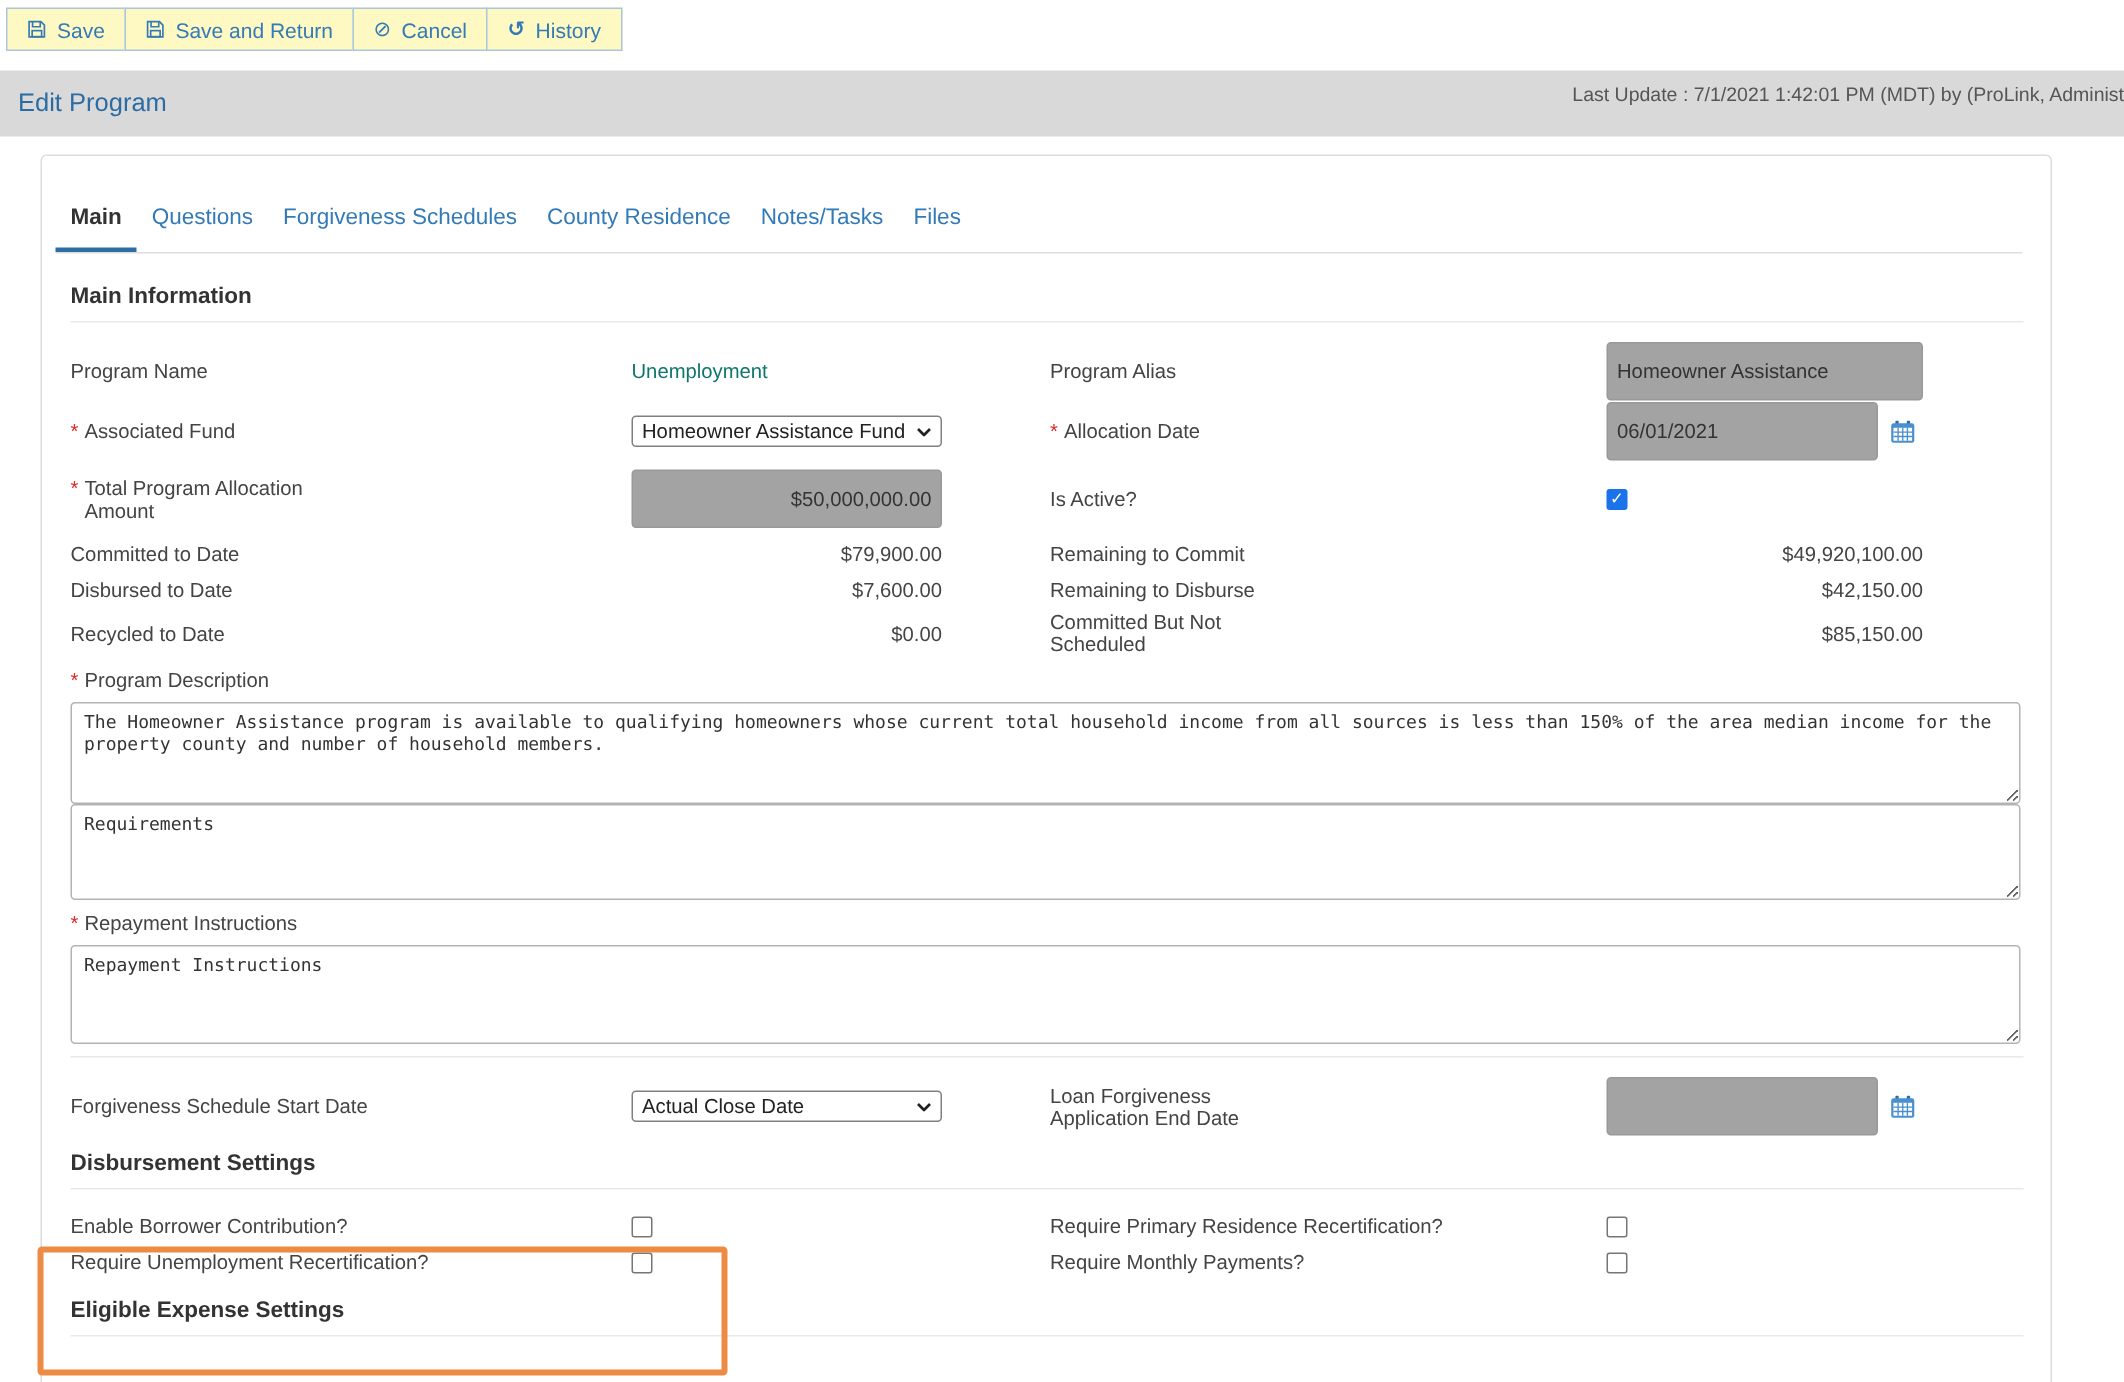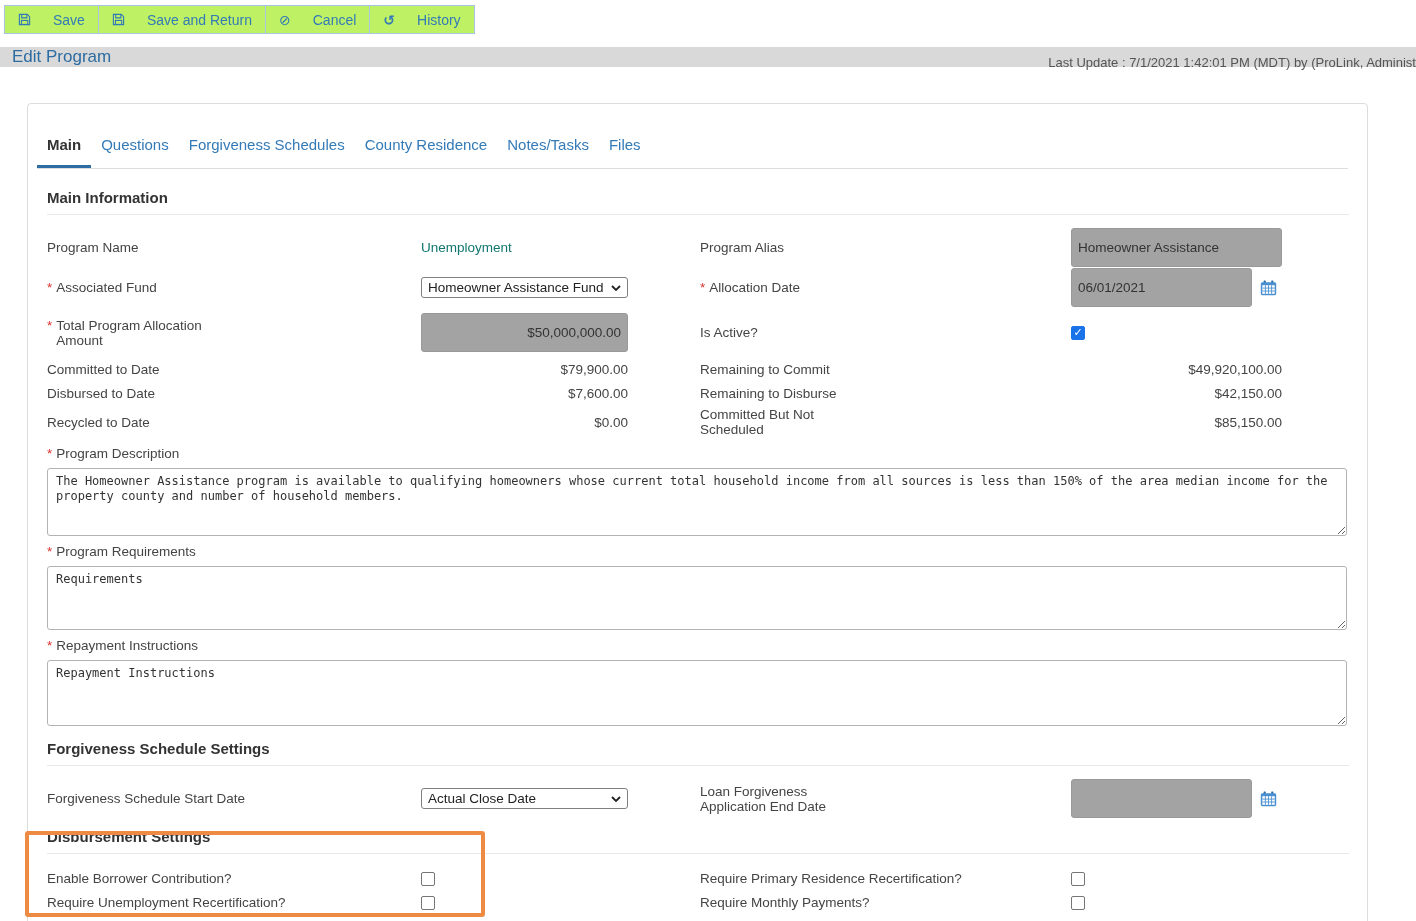--- a/index.html
+++ b/index.html
@@ -2,28 +2,28 @@
 <html><head>
 <meta charset="utf-8">
 <style>
   * { margin:0; padding:0; box-sizing:border-box; }
   html,body { width:1416px; height:921px; overflow:hidden; background:#fff;
               font-family:"Liberation Sans", sans-serif; color:#444; }
 
   
   .toolbar { padding:5px 0 0 4px; }
   .btn-group { display:inline-flex; }
-  .tb-btn { display:inline-flex; align-items:center; gap:22px; height:29px; padding:0 13px;
-            background:#bef264; border:1px solid #a9c6e1; margin-left:-1px; cursor:pointer;
+  .tb-btn { display:inline-flex; align-items:center; gap:7px; height:29px; padding:0 13px;
+            background:#fef9c3; border:1px solid #a9c6e1; margin-left:-1px; cursor:pointer;
             color:#337ab7; font-size:14px; font-family:"Liberation Sans",sans-serif; }
   .tb-btn:first-child { margin-left:0; }
   .uicon { font-family:"DejaVu Sans", sans-serif; font-size:14px; line-height:1; color:#337ab7; }
 
   
-  .page-header { position:relative; margin-top:13px; height:20px; background:#d9d9d9;
+  .page-header { position:relative; margin-top:13px; height:44px; background:#d9d9d9;
                  display:flex; align-items:center; }
   .page-title { color:#2d6ca2; font-size:17px; padding-left:12px; }
   .last-update { position:absolute; right:0; top:0; height:32px; line-height:32px;
                  font-size:13px; color:#555; white-space:nowrap; }
 
   
   .card { position:absolute; left:27px; top:103px; width:1341px; height:920px;
           background:#fff; border:1px solid #dcdcdc; border-radius:4px; padding:0 19px; }
 
   
@@ -221,27 +221,25 @@
     <div class="gapc"></div>
     <div class="lbl l2"><span class="narrow125" style="display:inline-block;vertical-align:top;">Committed But Not Scheduled</span></div>
     <div class="c2">
         <span class="mval">$85,150.00</span>
       </div>
   </div>
 
   <div class="ta-label"><span class="req">*</span><span>Program Description</span></div>
   <textarea class="ta ta-desc" style="">The Homeowner Assistance program is available to qualifying homeowners whose current total household income from all sources is less than 150% of the area median income for the property county and number of household members.</textarea>
 
-  <div class="ta-label"><span class="req">*</span><span>Program Requirements</span></div>
   <textarea class="ta ta-req" style="">Requirements</textarea>
 
   <div class="ta-label"><span class="req">*</span><span>Repayment Instructions</span></div>
   <textarea class="ta ta-rep" style="">Repayment Instructions</textarea>
 
-  <div class="sec-title" style="margin-top:14px;">Forgiveness Schedule Settings</div>
   <hr class="sec-rule">
 
   <div class="frow" style="min-height:34px;">
     <div class="lbl l1"><span class="narrow195" style="display:inline-block;vertical-align:top;">Forgiveness Schedule Start Date</span></div>
     <div class="c1">
       <div class="sel">
         <span>Actual Close Date</span>
         <span style="display:inline-flex;">
             <svg width="10" height="6" viewBox="0 0 10 6" fill="none" stroke="#222" stroke-width="1.8">
               <path d="M1 1 L5 5 L9 1"></path>

